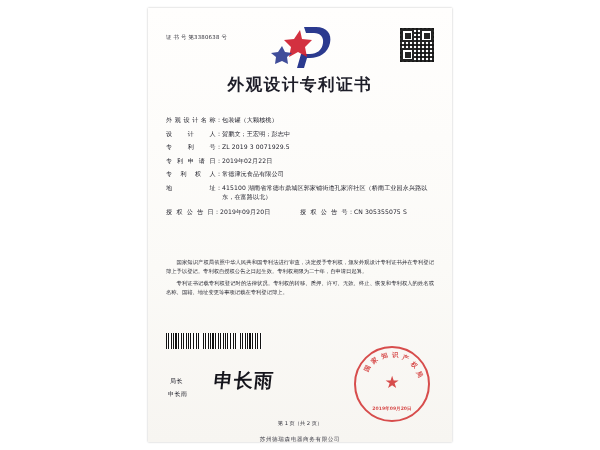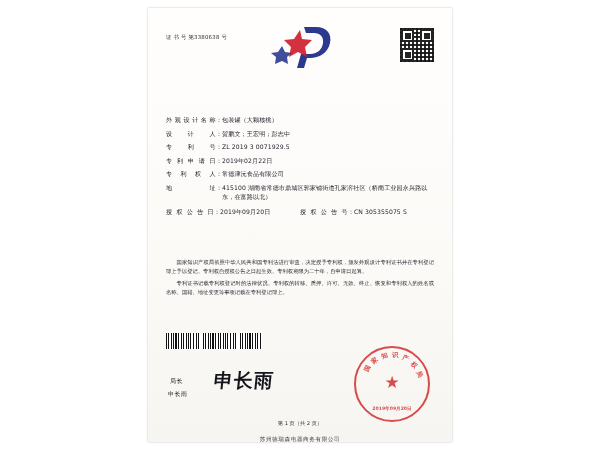--- a/index.html
+++ b/index.html
@@ -280,20 +280,21 @@
             <i></i>
           </span>
         <span class="fp tr">
             <i></i>
           </span>
         <span class="fp bl">
             <i></i>
           </span>
       </div>
 
+      <div class="title">外观设计专利证书</div>
 
       <div class="fields">
 
         <div class="frow">
           <span class="flabel">外观设计名称</span>
           <span class="fcolon">:</span>
           <span class="fvalue">包装罐（大颗核桃）</span>
         </div>
 
         <div class="frow">

